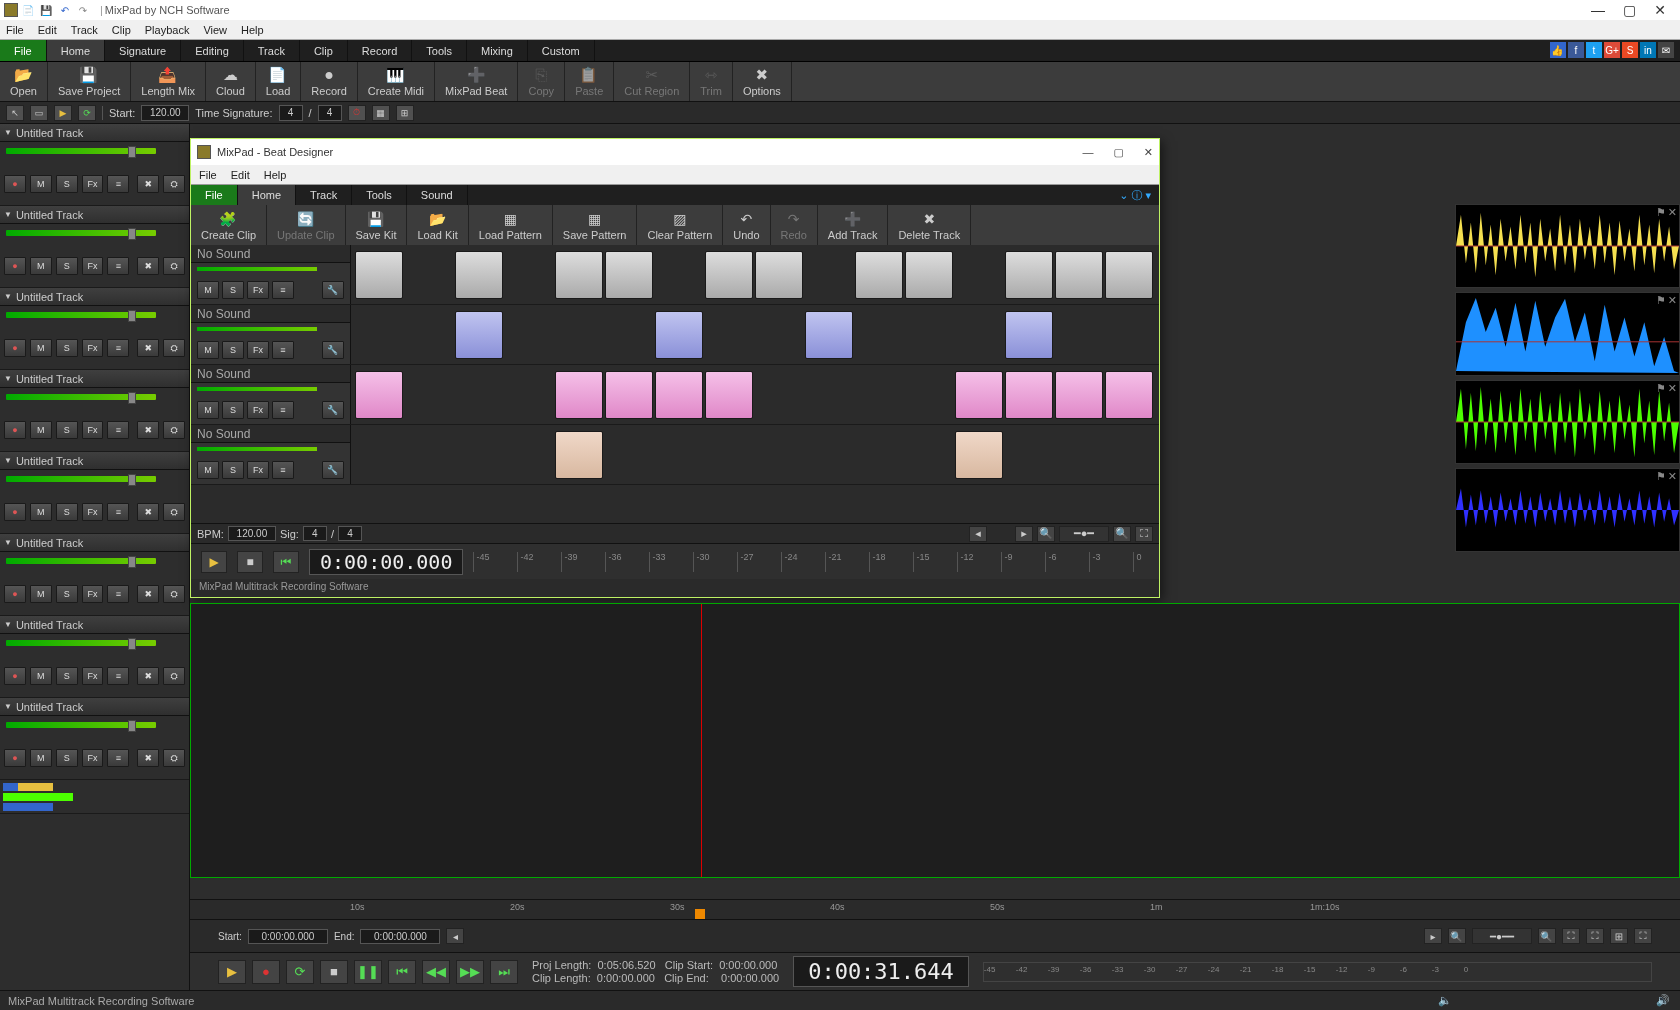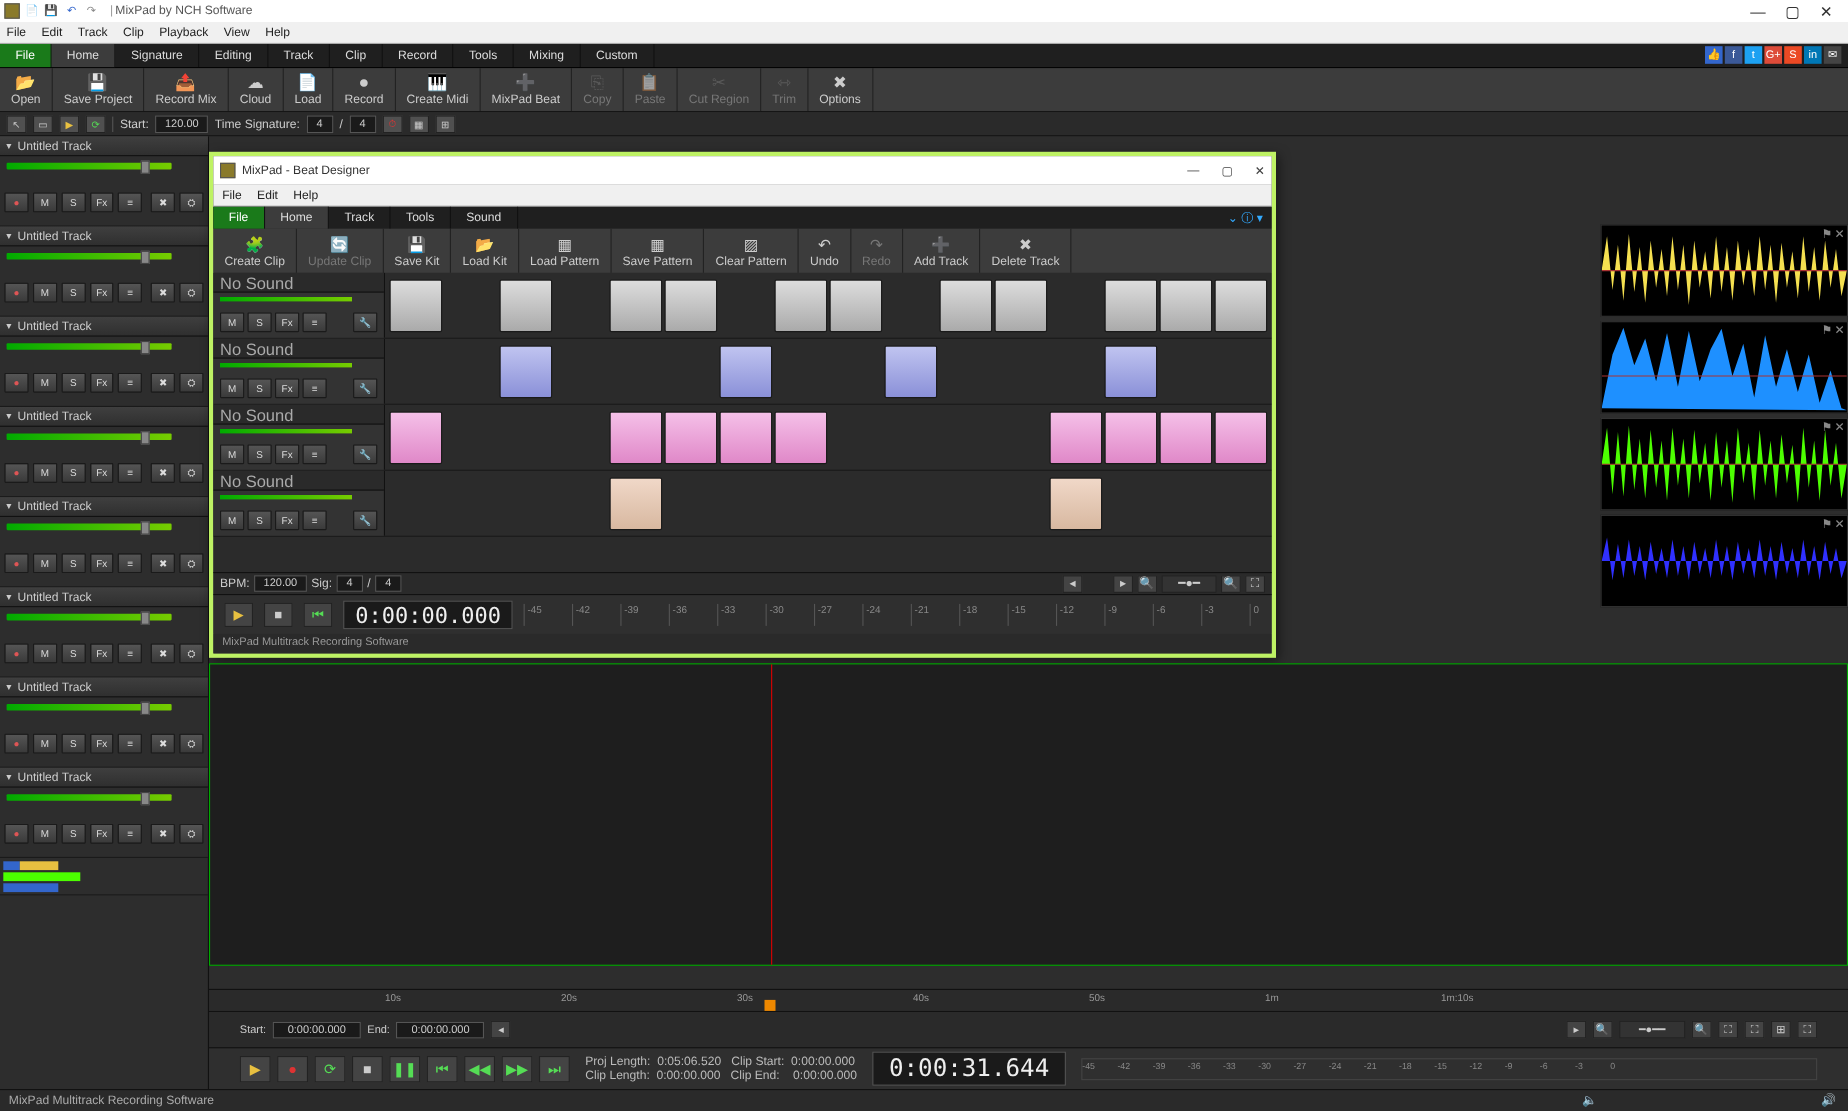--- a/index.html
+++ b/index.html
@@ -58,40 +58,40 @@
 
 .minirow { height: 34px; border-bottom:1px solid #1a1a1a; padding: 3px; }
 .minirow .strip { height:8px; margin-bottom:2px; display:flex; }
 .minirow .seg { height:100%; }
 
 
 .timeline-ruler { position:absolute; left:190px; right:0; top:0; height:14px; background:#1a1a1a; border-bottom:1px solid #000; display:flex; align-items:center; padding-left:160px;}
 .timeline-ruler .cliptag { position:absolute; left:162px; top:0; height:12px; padding:0 4px; background:#4a4a55; color:#ccc; font-size:9px; border:1px solid #666;}
 
 
-.bd { position:absolute; left:190px; top:14px; width:970px; height:460px; background:#3c3c3c; border:4px solid #bef264; box-shadow: 3px 3px 10px rgba(0,0,0,0.5); display:flex; flex-direction:column; }
+.bd { position:absolute; left:190px; top:14px; width:970px; height:460px; background:#3c3c3c; border:1px solid #bef264; box-shadow: 3px 3px 10px rgba(0,0,0,0.5); display:flex; flex-direction:column; }
 .bd .bd-title { height:26px; background:#fff; color:#333; display:flex; align-items:center; padding:0 6px; gap:6px; }
 .bd .bd-title .blogo { width:14px; height:14px; background:#8a7a2a; border:1px solid #555;}
 .bd .bd-title .wbtns { margin-left:auto; display:flex; gap:20px; font-size:14px; color:#444; }
 .bd .bd-menu { height:20px; background:#f0f0f0; color:#222; display:flex; align-items:center; gap:14px; padding:0 8px; border-bottom:1px solid #999;}
 .bd .bd-tabs { height:20px; background:#1f1f1f; display:flex; align-items:stretch; }
 .bd .bd-tabs .tab { padding:3px 14px; color:#ddd; border-right:1px solid #111; display:flex; align-items:center;}
 .bd .bd-tabs .tab.file { background:#1a7a1a; color:#fff; }
 .bd .bd-tabs .tab.active { background:#3c3c3c; }
 .bd .bd-tabs .help { margin-left:auto; padding:3px 8px; color:#3af; }
 .bd .bd-ribbon { height:40px; background:#3c3c3c; display:flex; }
 .bd .bd-ribbon .grp { display:flex; flex-direction:column; align-items:center; justify-content:center; padding:2px 10px; border-right:1px solid #222; font-size:10px; gap:1px;}
 .bd .bd-ribbon .grp.disabled { color:#777; }
 .bd .bd-ribbon .grp .ico { width:18px; height:18px; display:flex; align-items:center; justify-content:center; font-size:14px;}
 
 
 .bd .beat-rows { flex:1; background:#2b2b2b; overflow:hidden; position:relative;}
 .bd .brow { height:60px; display:flex; border-bottom:1px solid #1a1a1a;}
 .bd .brow .rhead { width:160px; background:#333; border-right:1px solid #111; display:flex; flex-direction:column; }
-.bd .brow .rhead .rname { height:18px; background:#2a2a2a; padding:2px 6px; color:#aaa; font-size:15px; border-bottom:1px solid #111;}
+.bd .brow .rhead .rname { height:18px; background:#2a2a2a; padding:2px 6px; color:#aaa; font-size:12px; border-bottom:1px solid #111;}
 .bd .brow .rhead .rfader { height:16px; padding:4px 6px;}
 .bd .brow .rhead .rfader .fl { height:4px; background:linear-gradient(to right,#0a0,#7c0); width:120px;}
 .bd .brow .rhead .rbtns { display:flex; gap:3px; padding:2px 6px; }
 .bd .brow .rhead .rbtns .spacer { flex:1; }
 .bd .brow .cells { flex:1; display:flex; gap:2px; padding:4px; align-items:center;}
 .bd .cell { width:48px; height:48px; border:1px solid #1a1a1a; border-radius:2px;}
 .bd .cell.off { background:transparent; border-color:transparent;}
 .bd .cell.c-gray { background:linear-gradient(#ddd,#aaa);}
 .bd .cell.c-blue { background:linear-gradient(#c0c4f0,#8a90d8);}
 .bd .cell.c-pink { background:linear-gradient(#f5c0e8,#e088c8);}
@@ -206,21 +206,21 @@
     <div class="grp">
       <div class="ico">📂</div>
       <span>Open</span>
     </div>
     <div class="grp">
       <div class="ico">💾</div>
       <span>Save Project</span>
     </div>
     <div class="grp">
       <div class="ico">📤</div>
-      <span>Record Mix</span>
+      <span>Length Mix</span>
     </div>
     <div class="grp">
       <div class="ico">☁</div>
       <span>Cloud</span>
     </div>
     <div class="grp">
       <div class="ico">📄</div>
       <span>Load</span>
     </div>
     <div class="grp">

